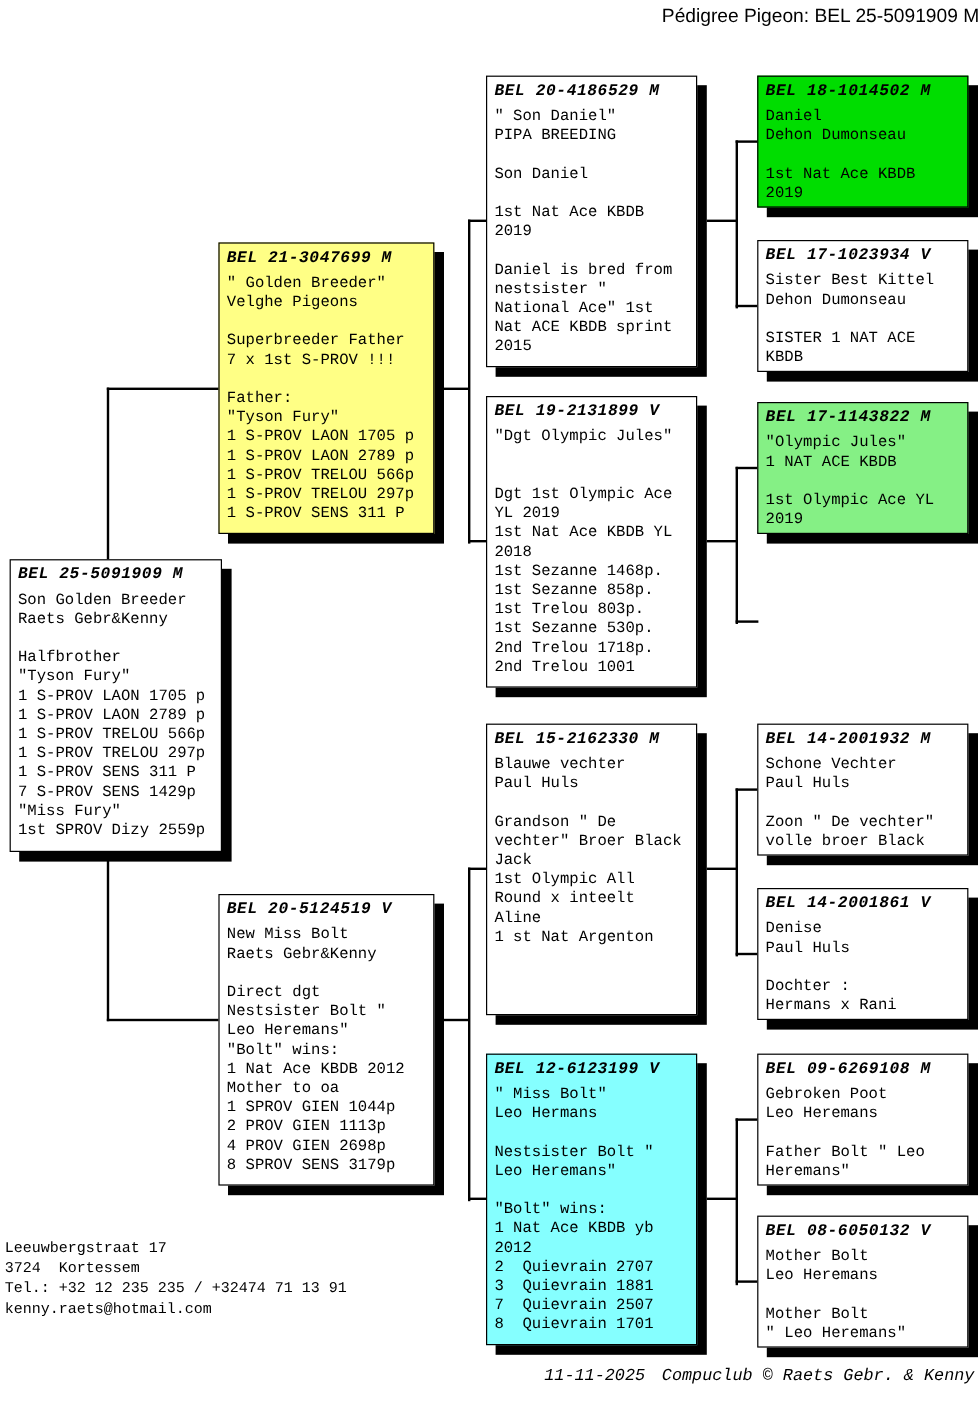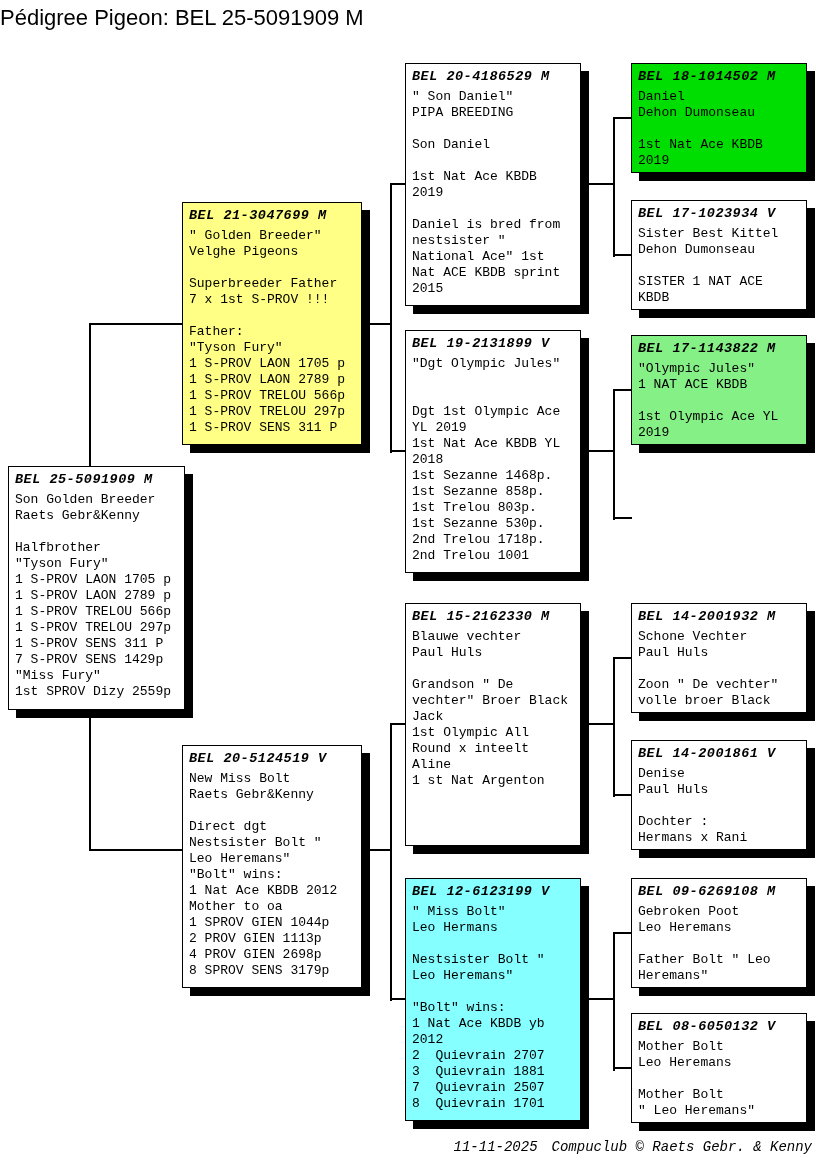--- a/index.html
+++ b/index.html
@@ -1,19 +1,19 @@
 <!DOCTYPE html>
 <html><head>
 <meta charset="utf-8">
 <style>
   html,body{margin:0;padding:0;background:#fff;}
   .page{position:relative;width:816px;height:1172px;background:#fff;overflow:hidden;
         font-family:"Liberation Mono",monospace;color:#000;}
-  .title{position:absolute;top:5px;left:0;width:100%;text-align:left;
-         font-family:"Liberation Sans",sans-serif;font-size:22px;}
+  .title{position:absolute;top:5px;left:0;width:100%;text-align:right;
+         font-family:"Liberation Sans",sans-serif;font-size:16px;}
   .box{position:absolute;background:#fff;border:1px solid #000;box-shadow:8px 8px 0 #000;
        padding:5px 6px;box-sizing:border-box;overflow:hidden;}
   .box .ring{font-size:13.5px;font-weight:bold;font-style:italic;color:#000000;
              letter-spacing:.5px;margin-bottom:5px;white-space:pre;}
   .box .body{font-size:13px;line-height:16px;white-space:pre-wrap;}
   .yellow{background:#ffff85;} .cyan{background:#85ffff;}
   .green{background:#00dd00;} .lgreen{background:#85f085;}
   .ln{position:absolute;background:#000;}
   .contact{position:absolute;left:4px;top:1032px;}
   .contact .name{font-size:17px;font-weight:bold;letter-spacing:1px;margin-bottom:7px;}
@@ -220,17 +220,21 @@
   <div class="box" style="left:631px;top:1013px;width:176px;height:110px">
     <div class="ring">BEL 08-6050132 V</div>
     <div class="body">Mother Bolt
 Leo Heremans
 
 Mother Bolt
 " Leo Heremans"</div>
   </div>
 
   <div class="contact">
+    <div class="addr">Leeuwbergstraat 17
+3724  Kortessem
+Tel.: +32 12 235 235 / +32474 71 13 91
+kenny.raets@hotmail.com</div>
   </div>
 
   <div class="footer"><span style="margin-left:0">11-11-2025</span><span>Compuclub © Raets Gebr. &amp; Kenny</span></div>
 
 </div>
 
 </body></html>

